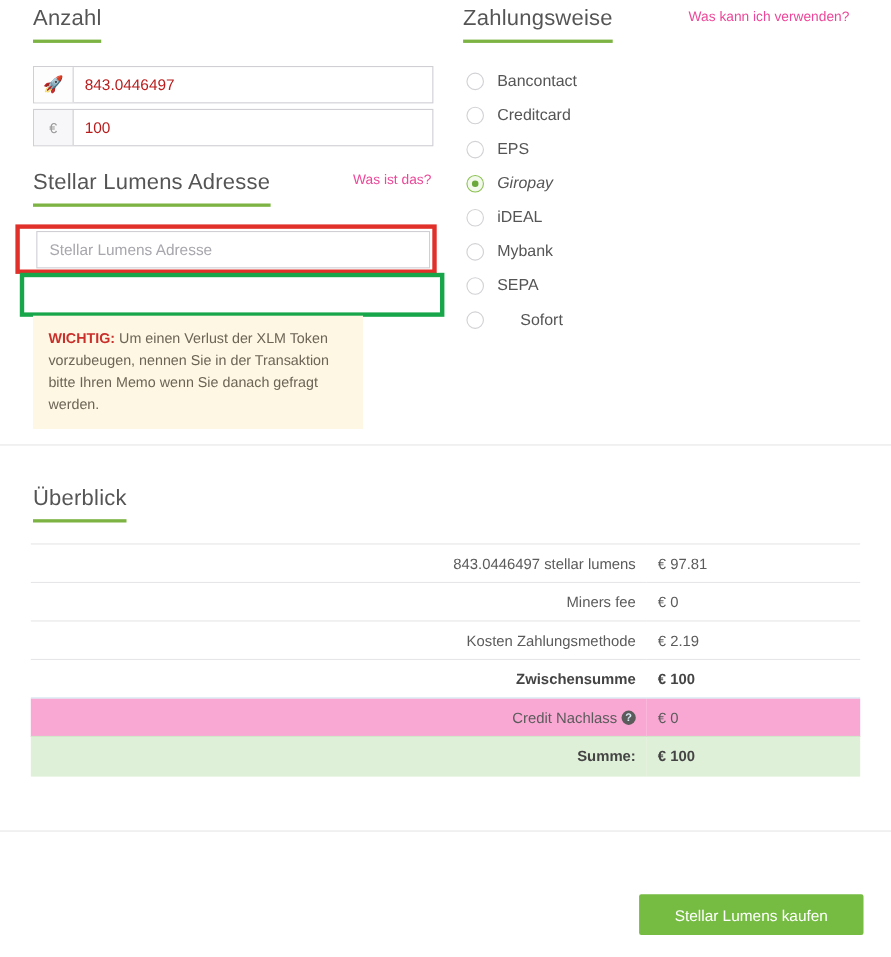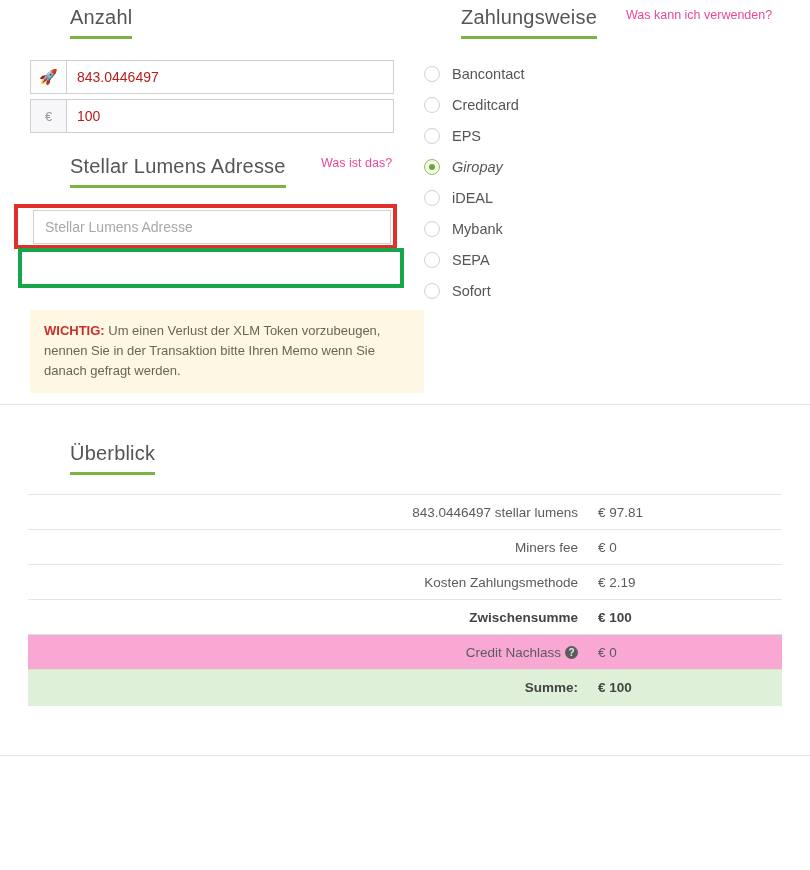--- a/index.html
+++ b/index.html
@@ -14,21 +14,20 @@
   .page { position: relative; width: 810px; height: 870px; overflow: hidden; }
 
   
   .section-head {
     position: absolute;
     font-size: 20px;
     font-weight: 400;
     color: #555555;
     letter-spacing: .2px;
     white-space: nowrap;
-    margin-left: 40px;
   }
   .section-head .underline {
     display: block;
     height: 3px;
     background: #7cb342;
     margin-top: 7px;
   }
 
   .help-link {
     position: absolute;
@@ -226,21 +225,21 @@
     <span class="underline"></span>
   </div>
   <div class="help-link" style="left:321px; top:156px;">Was ist das?</div>
 
   <input class="plain-input" style="left: 33px; top: 210px; width: 358px;" placeholder="Stellar Lumens Adresse">
 
 
   <div class="annot red" style="left:14px; top:204px; width:383px; height:45px;"></div>
   <div class="annot green" style="left:18px; top:248px; width:386px; height:40px;"></div>
 
-  <div class="warn-box" style="left:30px; top:310px; width:394px;">
+  <div class="warn-box" style="left:30px; top:287px; width:300px;">
     <b>WICHTIG:</b><span> Um einen Verlust der XLM Token vorzubeugen, nennen Sie in der Transaktion bitte Ihren Memo wenn Sie danach gefragt werden.</span>
   </div>
 
   <div class="section-head" style="left:421px; top:6px;">
     <span>Zahlungsweise</span>
     <span class="underline"></span>
   </div>
   <div class="help-link" style="left:626px; top:8px;">Was kann ich verwenden?</div>
 
   <div class="radio-item" style="left:424px; top:66px;">
@@ -264,21 +263,21 @@
     <span class="radio-label">iDEAL</span>
   </div>
   <div class="radio-item" style="left:424px; top:221px;">
     <span class="radio-dot"></span>
     <span class="radio-label">Mybank</span>
   </div>
   <div class="radio-item" style="left:424px; top:252px;">
     <span class="radio-dot"></span>
     <span class="radio-label">SEPA</span>
   </div>
-  <div class="radio-item" style="left:424px; top:283px;">
+  <div class="radio-item" style="left:424px; top:283px;gap:21px;">
     <span class="radio-dot"></span>
     <span class="radio-label">Sofort</span>
   </div>
 
   <div class="divider" style="top:404px;"></div>
 
   <div class="section-head" style="left:30px; top:442px;">
     <span>Überblick</span>
     <span class="underline"></span>
   </div>
@@ -308,14 +307,15 @@
       <tr class="strong total">
         <td class="label">Summe:</td>
         <td>€ 100</td>
       </tr>
     </tbody>
   </table>
 
   <div class="divider" style="top:755px;"></div>
 
 
+  <button class="buy-btn">Stellar Lumens kaufen</button>
 
 </div>
 
 </body></html>

